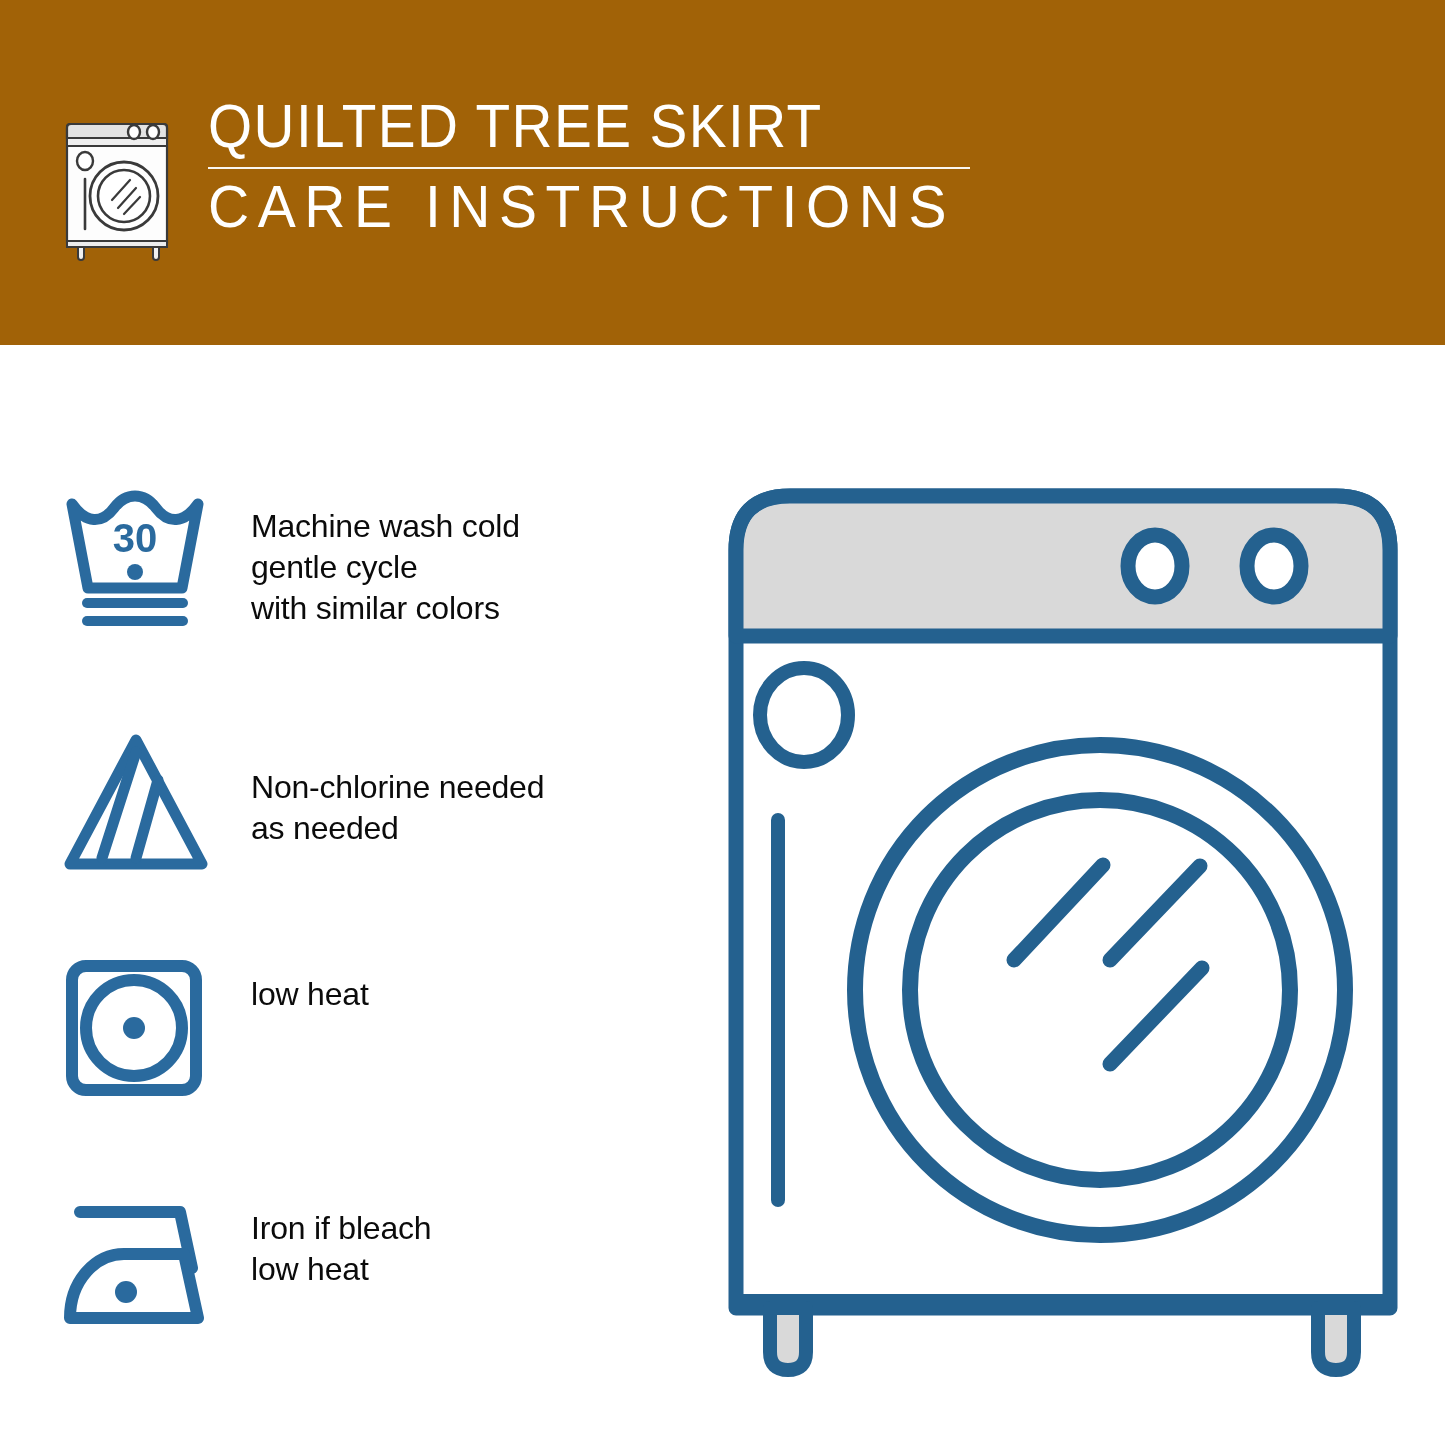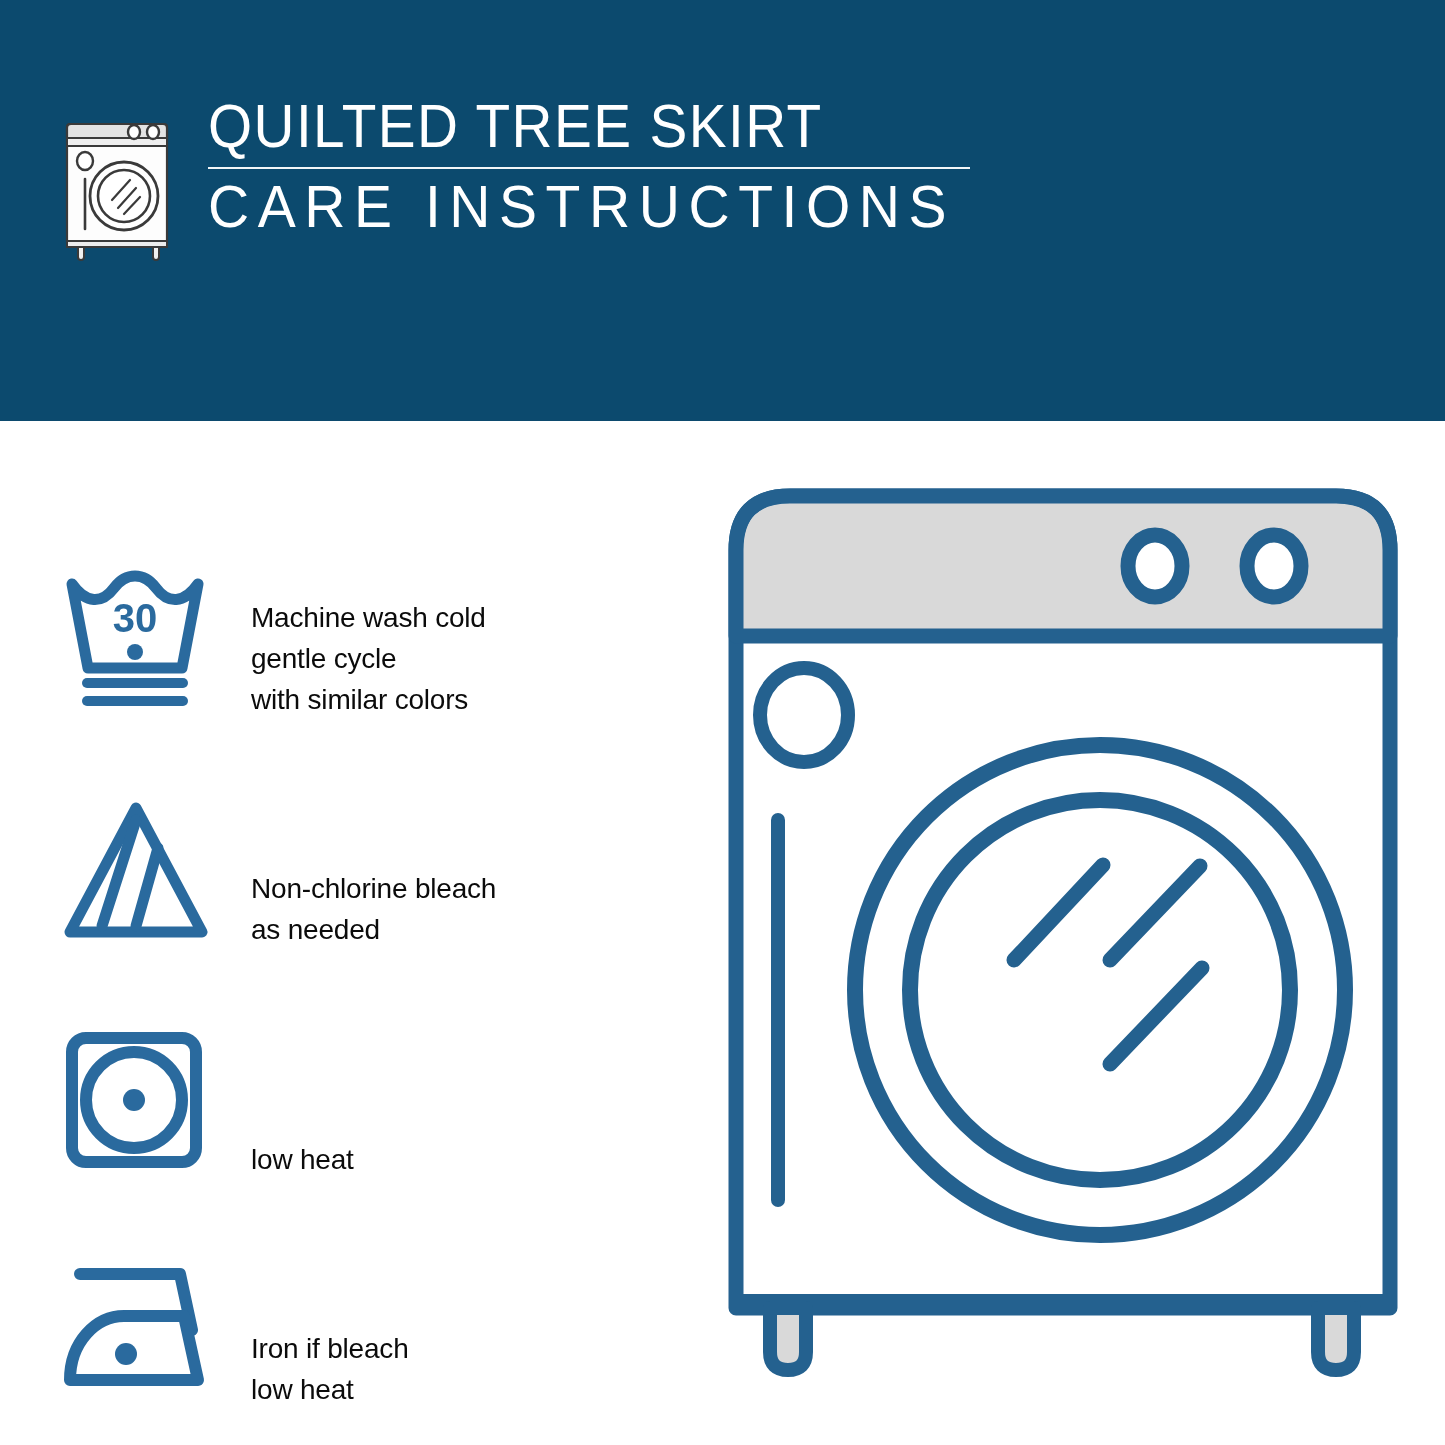--- a/index.html
+++ b/index.html
@@ -16,22 +16,22 @@
     height: 1445px;
     background: #ffffff;
     overflow: hidden;
   }
 
   
   #header-bar {
     position: absolute;
     left: 0; top: 0;
     width: 1445px;
-    height: 421px;
-    background: #0c4a6e;
+    height: 345px;
+    background: #a16207;
   }
   #header-inner {
     position: absolute;
     left: 62px;
     top: 96px;
     display: flex;
     align-items: flex-start;
   }
   #header-machine-icon {
     width: 118px;
@@ -77,34 +77,34 @@
 
   
   #care-list {
     position: absolute;
     left: 62px;
     top: 490px;
     width: 620px;
   }
   .care-row {
     display: flex;
-    align-items: flex-end;
+    align-items: flex-start;
     height: 230px;
   }
   .care-symbol {
     flex: 0 0 auto;
     width: 175px;
     display: flex;
     align-items: flex-start;
     justify-content: flex-start;
   }
   .care-label {
     flex: 1 1 auto;
     color: #0b0b0b;
-    font-size: 28px;
+    font-size: 32px;
     line-height: 41px;
     font-weight: 400;
     letter-spacing: -0.2px;
     padding-left: 14px;
   }
   .care-row-0 .care-label { padding-top: 16px; }
   .care-row-1 .care-label { padding-top: 47px; }
   .care-row-2 .care-label { padding-top: 24px; }
   .care-row-3 .care-label { padding-top: 28px; }
 
@@ -196,21 +196,21 @@
       <div class="care-symbol">
         <svg width="168" height="150" viewBox="0 0 168 150">
 
           <path d="M74 8 L140 132 L8 132 Z" fill="none" stroke="#2A6A9E" stroke-width="11" stroke-linejoin="round"></path>
 
           <line x1="74" y1="20" x2="40" y2="126" stroke="#2A6A9E" stroke-width="11" stroke-linecap="round"></line>
           <line x1="96" y1="48" x2="74" y2="126" stroke="#2A6A9E" stroke-width="11" stroke-linecap="round"></line>
         </svg>
       </div>
       <div class="care-label">
-        <div>Non-chlorine bleach</div>
+        <div>Non-chlorine needed</div>
         <div>as needed</div>
       </div>
     </div>
 
     <div class="care-row care-row-2">
       <div class="care-symbol">
         <svg width="168" height="150" viewBox="0 0 168 150">
           <rect x="10" y="8" width="124" height="124" rx="14" fill="none" stroke="#2A6A9E" stroke-width="12"></rect>
           <circle cx="72" cy="70" r="48" fill="none" stroke="#2A6A9E" stroke-width="12"></circle>
           <circle cx="72" cy="70" r="11" fill="#2A6A9E"></circle>

